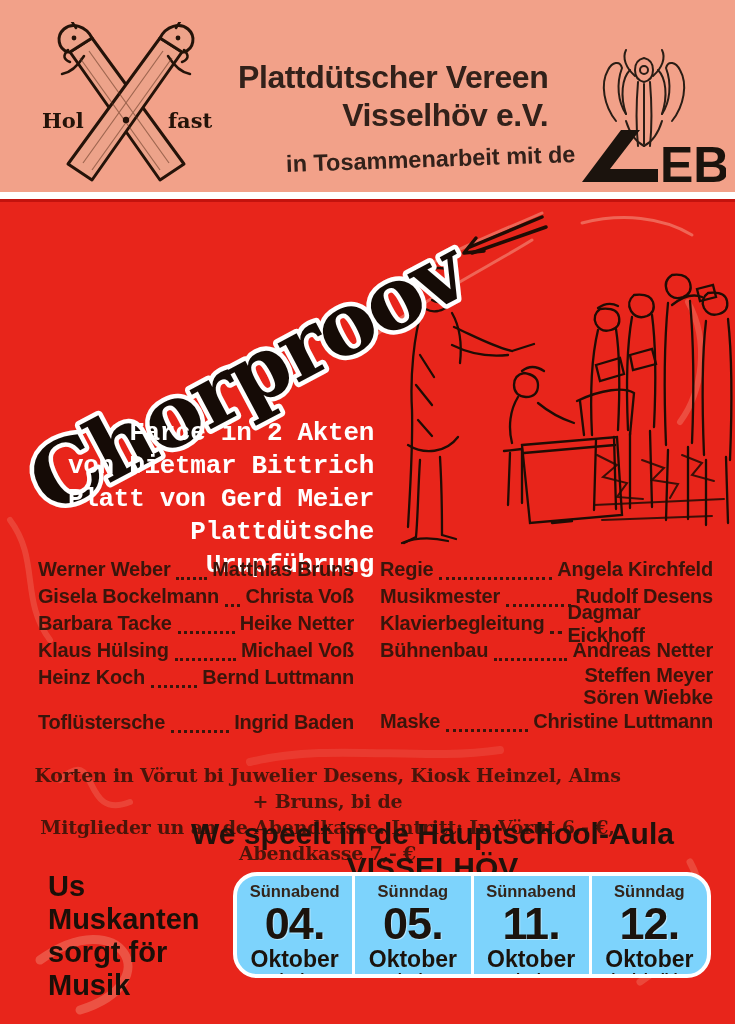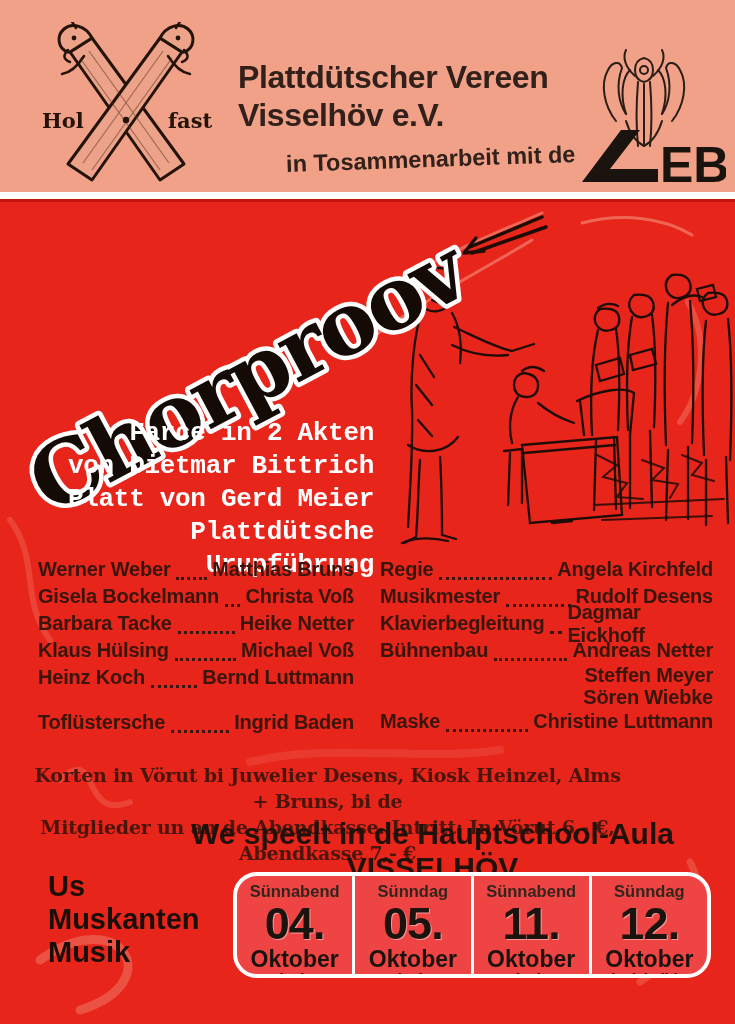--- a/index.html
+++ b/index.html
@@ -7,21 +7,21 @@
   .poster {
     position:relative; width:735px; height:1024px; overflow:hidden;
     background:#E8251B; font-family:"Liberation Sans", sans-serif;
   }
   
   .header { position:absolute; left:0; top:0; width:735px; height:192px; background:#F2A189; z-index:4; }
   .sep-white { position:absolute; left:0; top:192px; width:735px; height:7px; background:#ffffff; z-index:4; }
   .sep-dark  { position:absolute; left:0; top:199px; width:735px; height:3px; background:#C3130E; z-index:4; }
   .holfast { position:absolute; left:32px; top:22px; }
   .lebsvg  { position:absolute; left:556px; top:26px; }
-  .club-name { position:absolute; left:238px; top:58px; font-weight:bold; font-size:32px; line-height:38px; color:#32211a; letter-spacing:-0.4px; }
+  .club-name { position:absolute; left:238px; top:58px; font-weight:bold; font-size:32px; line-height:38px; color:#32211a; letter-spacing:-0.4px;text-align:right; }
   .coop-line { position:absolute; left:286px; top:146px; font-size:23.5px; font-weight:600; color:#32211a; transform:rotate(-2deg); }
   
   .texture, .sketch, .title-svg { position:absolute; pointer-events:none; }
   .texture { left:0; top:202px; z-index:0; }
   .sketch  { left:372px; top:205px; z-index:1; }
   .title-svg { left:22px; top:215px; z-index:2; }
   .title-text { font-family:"DejaVu Serif", serif; font-weight:bold; font-size:86px; letter-spacing:-3px;
     fill:#150b06; stroke:#ffffff; stroke-width:9px; stroke-linejoin:round; paint-order:stroke; }
   
   .credits { position:absolute; left:14px; top:417px; width:360px; text-align:right; z-index:3;
@@ -36,21 +36,21 @@
   .leader { flex:1; border-bottom:3px dotted #3A150B; margin:0 5px 3px 6px; align-self:flex-end; min-width:12px; }
   
   .tickets { position:absolute; left:0; top:762px; width:623px; text-align:center; z-index:3;
     font-family:"DejaVu Serif", serif; font-weight:bold; font-size:19px; line-height:26px; color:#4A150A; letter-spacing:-0.2px;padding-left:32px; }
   .venue { position:absolute; left:145px; top:817px; width:575px; text-align:center; z-index:3;
     font-size:30px; font-weight:bold; color:#20120b; }
   
   .music-note { position:absolute; left:48px; top:870px; width:180px; z-index:3;
     font-size:29px; font-weight:bold; line-height:33px; color:#1a0f08; }
   .date-card { position:absolute; left:233px; top:872px; width:478px; height:106px; z-index:3;
-    background:#ef4444; border:4px solid #ffffff; border-radius:24px; display:flex; overflow:hidden; }
+    background:#7dd3fc; border:4px solid #ffffff; border-radius:24px; display:flex; overflow:hidden; }
   .date-cell { flex:1; text-align:center; padding-top:6px; color:#1b130d; }
   .date-cell.divider { border-right:3px solid #ffffff; }
   .date-day { font-size:16.5px; font-weight:bold; color:#33251c; }
   .date-num { font-size:45px; line-height:46px; font-weight:bold; letter-spacing:-1px; text-shadow:1px 1px 0 rgba(255,255,255,0.45); }
   .date-month { font-size:23px; line-height:24px; font-weight:bold; }
   .date-time { font-size:15px; line-height:16px; font-weight:bold; letter-spacing:-0.3px; }
 </style>
 </head>
 <body>
 
@@ -279,20 +279,21 @@
 
   <div class="tickets">
     <div>Korten in Vörut bi Juwelier Desens, Kiosk Heinzel, Alms + Bruns, bi de</div>
     <div>Mitglieder un an de Abendkasse. Intritt: In Vörut 6,- €, Abendkasse 7,- €</div>
   </div>
   <div class="venue">We speelt in de Hauptschool-Aula VISSELHÖV</div>
 
   <div class="music-note">
     <div>Us</div>
     <div>Muskanten</div>
+    <div>sorgt för</div>
     <div>Musik</div>
   </div>
 
   <div class="date-card">
     <div class="date-cell divider">
       <div class="date-day">Sünnabend</div>
       <div class="date-num">04.</div>
       <div class="date-month">Oktober</div>
       <div class="date-time">Klock 8</div>
     </div>

